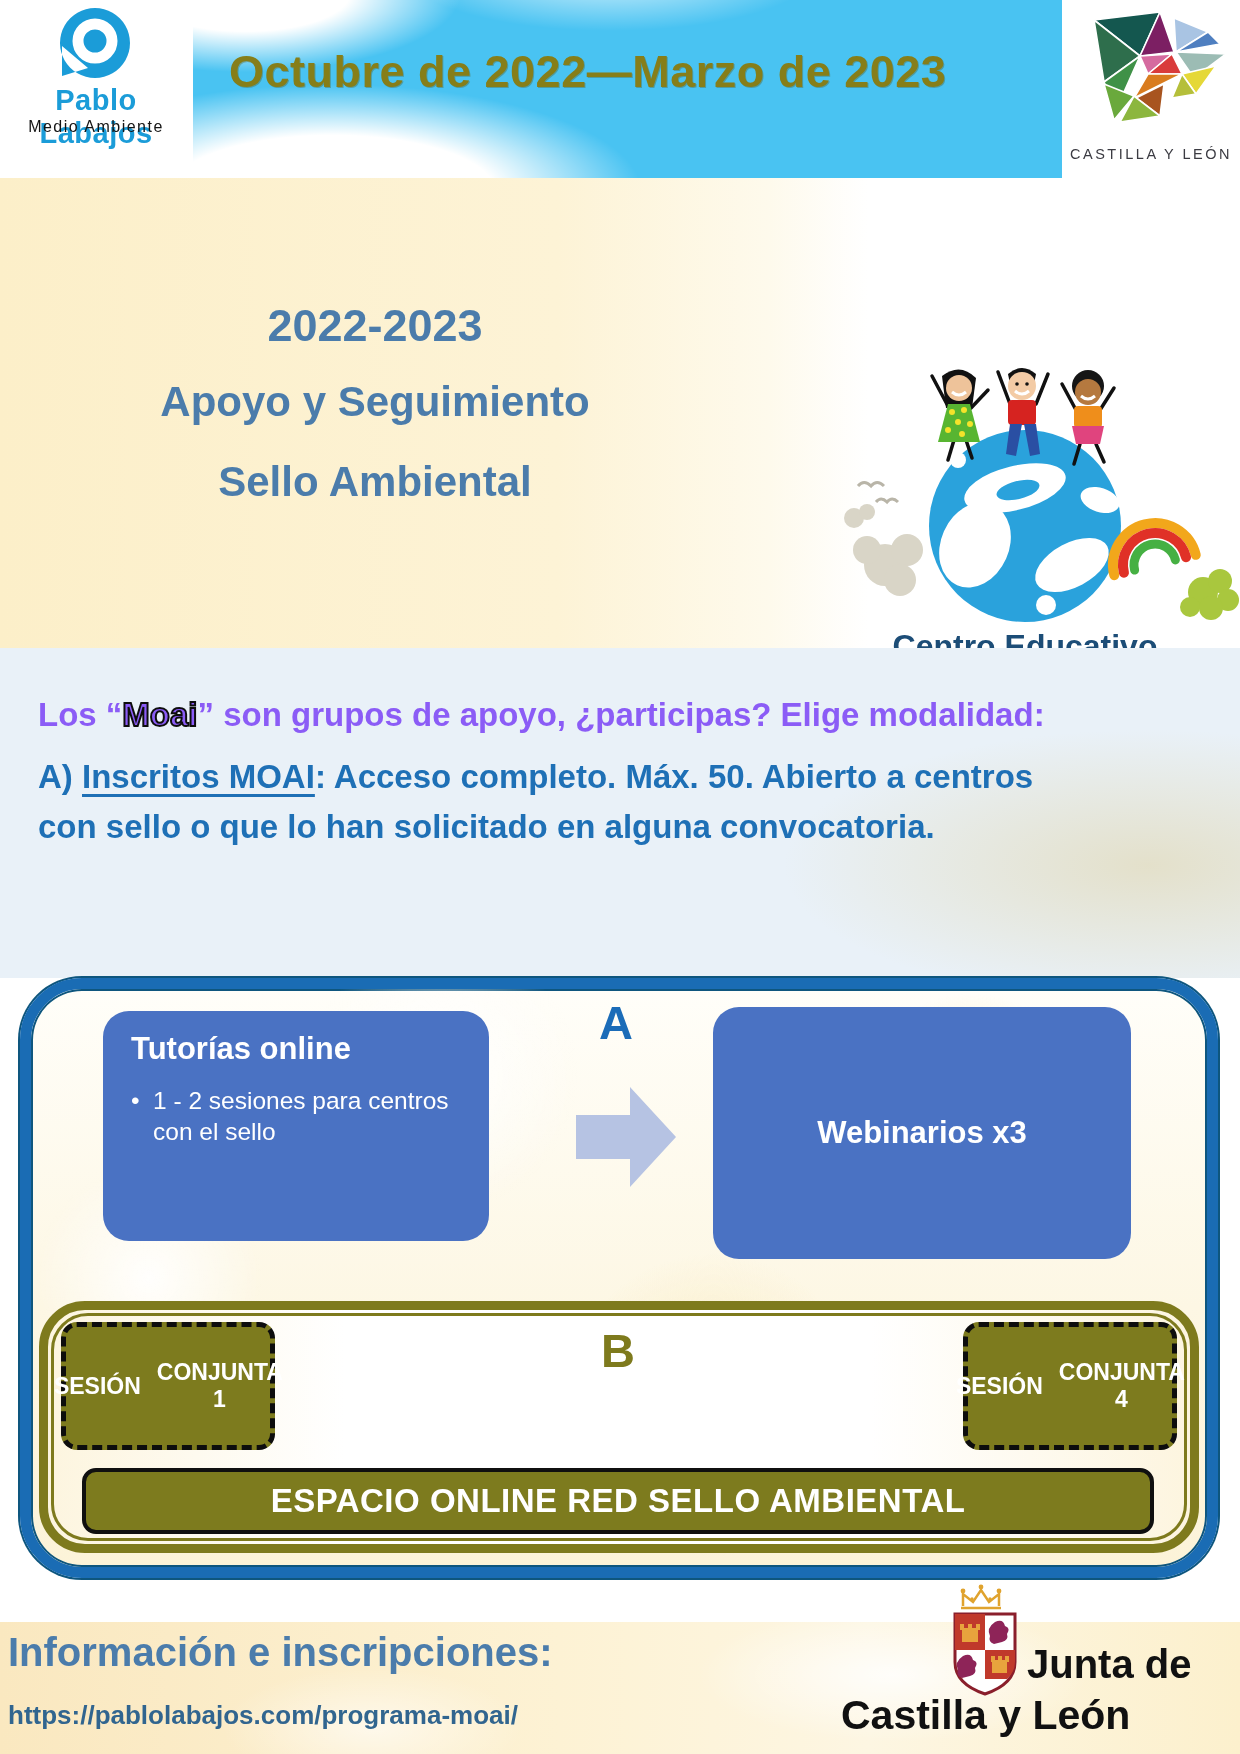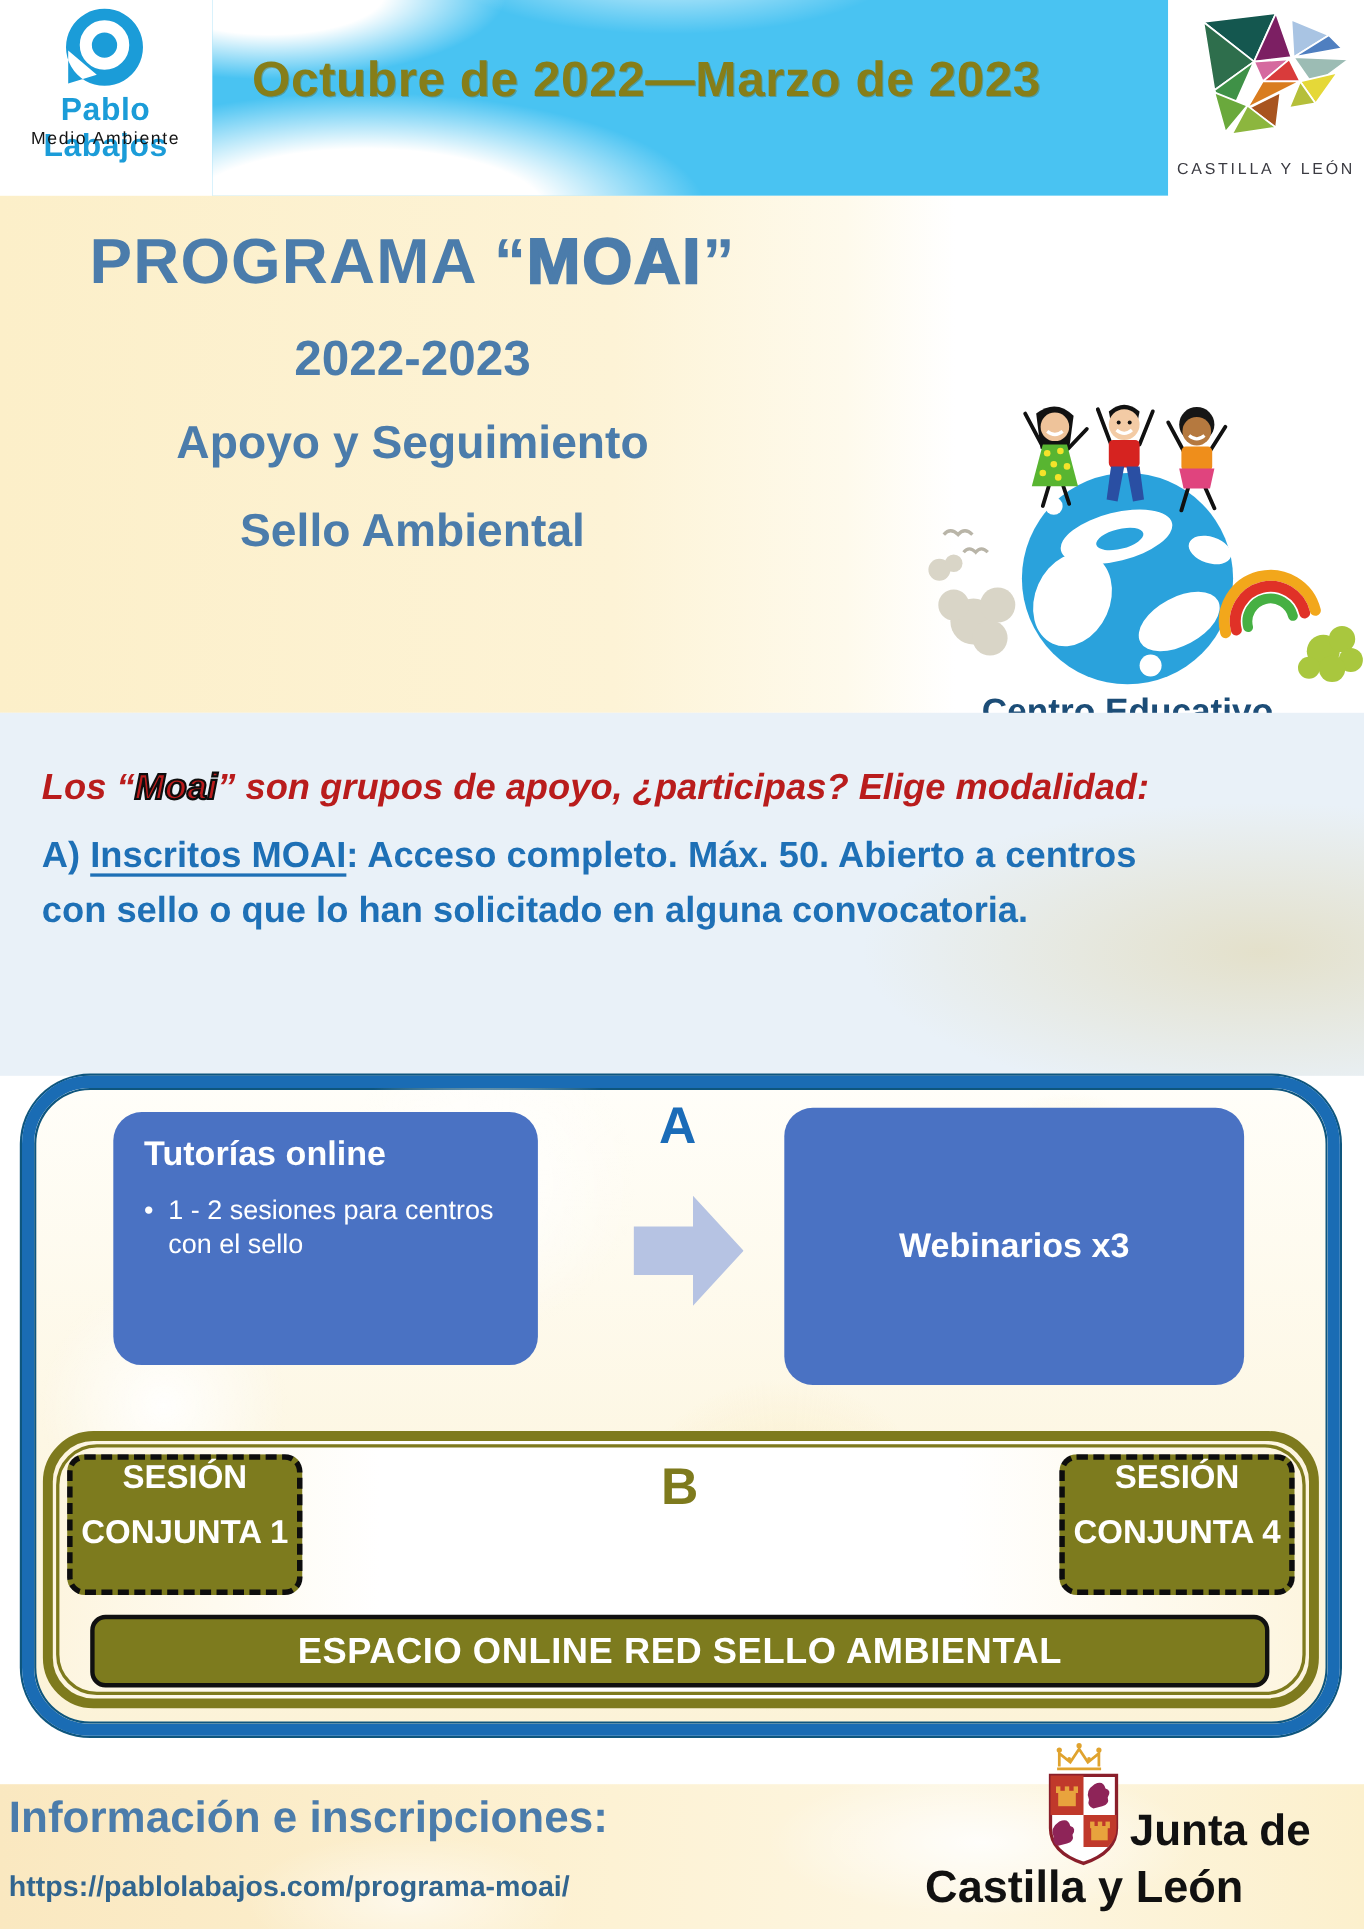--- a/index.html
+++ b/index.html
@@ -39,21 +39,21 @@
   .ce1{position:absolute;left:0;top:268px;width:430px;text-align:center;font-size:32px;font-weight:700;color:#1c4d77;}
   .ce2{position:absolute;left:0;top:298px;width:430px;text-align:center;font-size:51px;font-weight:700;color:#1c4d77;letter-spacing:1px;-webkit-text-stroke:1.4px #1c4d77;}
   .ce3{position:absolute;left:0;top:356px;width:430px;text-align:center;font-size:25px;color:#3f5e70;letter-spacing:4px;}
 
   
   .intro{left:0;top:648px;width:1240px;height:330px;background:#e9f1f8;}
   .intro::after{content:'';position:absolute;right:0;top:80px;width:460px;height:250px;
     background:radial-gradient(ellipse at 80% 55%, rgba(224,213,172,.6), rgba(224,213,172,0) 70%);}
   .intro-inner{position:absolute;left:38px;top:42px;width:1185px;line-height:50px;z-index:2;}
   .intro-inner div{font-size:33px;font-weight:700;}
-  .lead{color:#b91c1c;margin-bottom:12px;font-style:italic;}
+  .lead{color:#8b5cf6;margin-bottom:12px;}
   .lead .moai-b{-webkit-text-stroke:2px #0d0d0d;}
   .opt-a{color:#1e70b6;margin-bottom:8px;}
   .opt-b{color:#7e7a1d;}
   .opt-a u,.opt-b u{text-underline-offset:6px;text-decoration-thickness:3px;}
 
   
   .frame{left:20px;top:978px;width:1198px;height:600px;border:11px solid #1a6cb4;border-radius:62px;
     box-shadow:0 0 0 2px #0e567e, inset 0 0 0 2px #0e567e;
     background:linear-gradient(180deg,#fffef9 0%,#fdf7e4 55%,#fcf3d8 100%);}
   .frame::before{content:'';position:absolute;inset:0;border-radius:inherit;pointer-events:none;
@@ -70,21 +70,21 @@
   .tbox li::before{content:'•';position:absolute;left:0;top:0;}
   .alabel{position:absolute;left:568px;top:6px;font-size:47px;font-weight:700;color:#1b6cb8;z-index:2;}
   .flow-arrow{position:absolute;left:545px;top:92px;z-index:2;}
   .wbox{position:absolute;left:682px;top:18px;width:418px;height:252px;background:#4a72c3;border-radius:26px;
     display:flex;align-items:center;justify-content:center;color:#fff;font-size:31px;font-weight:700;z-index:2;}
   .bframe{position:absolute;left:8px;top:312px;width:1160px;height:252px;border:9px solid #7e7a1d;border-radius:46px;
     background:linear-gradient(90deg,#fdf5df 0%,#ffffff 26%,#ffffff 72%,#fdf5df 100%);z-index:2;}
   .bframe::after{content:'';position:absolute;inset:3px;border:3px solid #7e7a1d;border-radius:37px;pointer-events:none;}
   .blabel{position:absolute;left:570px;top:334px;font-size:47px;font-weight:700;color:#7e7a1d;z-index:3;}
   .sesion{position:absolute;top:12px;width:214px;height:128px;background:#7d7b1e;border:5px dashed #0d0d0d;border-radius:16px;
-    color:#fff;font-size:30px;font-weight:700;display:flex;flex-direction:column;align-items:center;gap:16px;text-align:center;z-index:3;}
+    color:#fff;font-size:23px;font-weight:700;display:flex;flex-direction:row;align-items:center;justify-content:center;gap:16px;text-align:center;z-index:3;}
   .s1{left:13px;} .s2{right:13px;}
   .ebar{position:absolute;left:34px;top:158px;width:1072px;height:66px;background:#7d7b1e;border:4px solid #101010;border-radius:14px;
     display:flex;align-items:center;justify-content:center;color:#fff;font-size:33px;font-weight:700;letter-spacing:.5px;z-index:3;}
 
   
   .footer-band{left:0;top:1622px;width:1240px;height:132px;
     background:
       radial-gradient(ellipse 260px 90px at 72% 40%, rgba(255,255,255,.85), rgba(255,255,255,0) 75%),
       radial-gradient(ellipse 200px 80px at 30% 80%, rgba(255,255,255,.6), rgba(255,255,255,0) 75%),
       linear-gradient(90deg,#fae8c0 0%,#fdf2d4 45%,#fdf6e2 70%,#fcf0cd 100%);}
@@ -131,21 +131,20 @@
         <polygon points="108,66 142,58 122,86" fill="#e5d838"></polygon>
         <polygon points="108,66 122,86 98,90" fill="#b5bf3a"></polygon>
         <polygon points="30,76 60,88 40,112" fill="#6aa93c"></polygon>
         <polygon points="60,88 86,108 46,114" fill="#8cb63e"></polygon>
       </g>
     </svg>
     <div class="cyl-caption">CASTILLA Y LEÓN</div>
   </div>
 
   <div class="abs hero">
-    <div class="hero-line t1"><span>PROGRAMA “</span><span class="moai">MOAI</span><span>”</span></div>
     <div class="hero-line t2">2022-2023</div>
     <div class="hero-line t4">Sello Ambiental</div>
     <div class="hero-line t3">Apoyo y Seguimiento</div>
 
     <div class="abs eco">
       <svg width="430" height="266" viewBox="0 0 430 266">
 
         <g fill="#d9d5c7">
           <circle cx="75" cy="205" r="21"></circle>
             <circle cx="97" cy="190" r="16"></circle>

